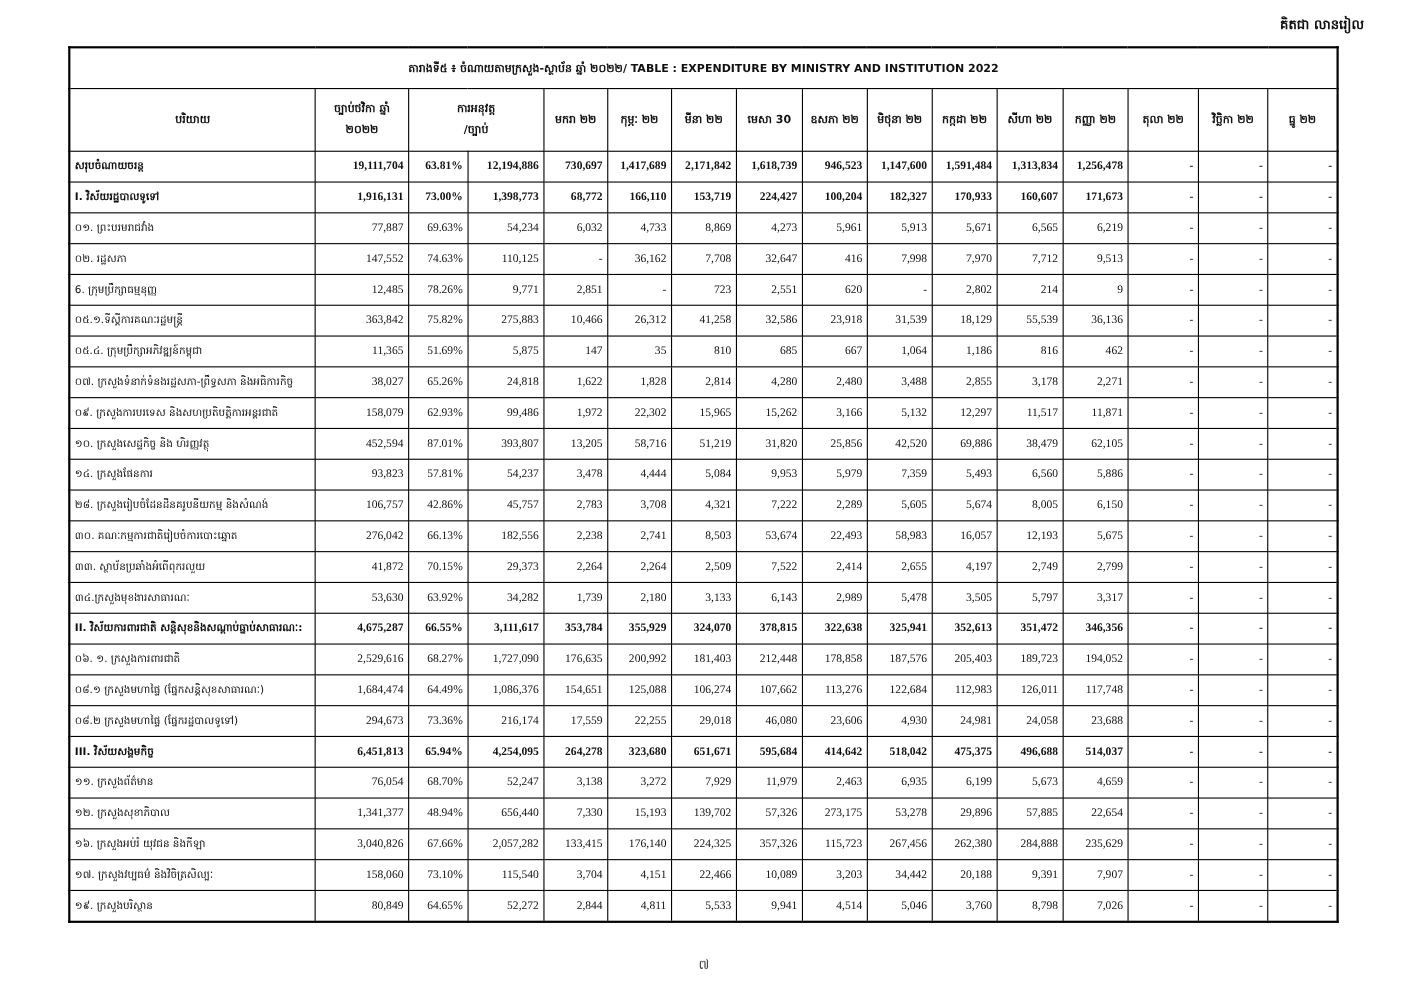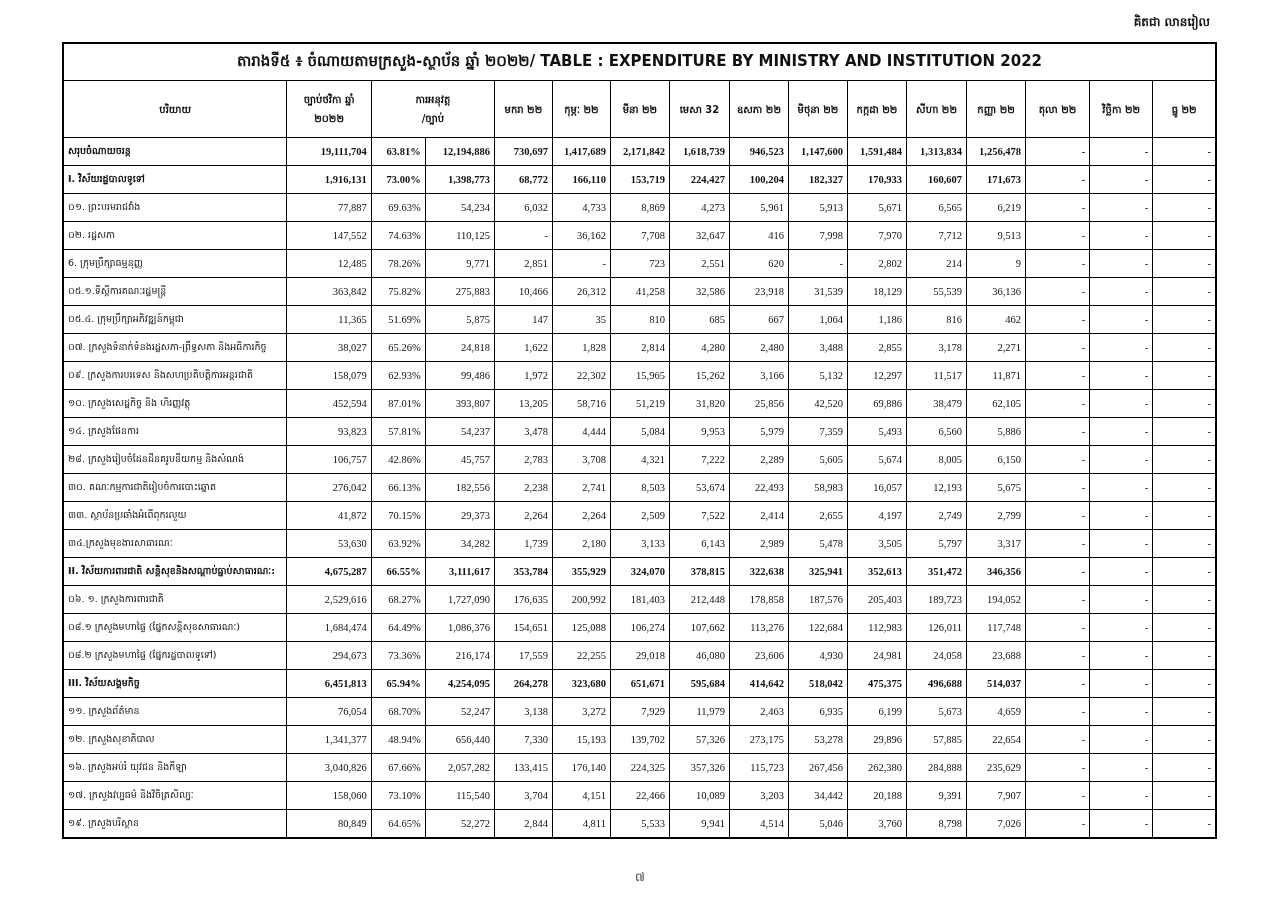--- a/index.html
+++ b/index.html
@@ -5,21 +5,21 @@
   html,body{margin:0;padding:0;}
   body{
     width:1280px;height:905px;
     background:#ffffff;
     font-family:"Liberation Serif", serif;
     color:#111;
     position:relative;
     overflow:hidden;
   }
   .unit-note{
-    position:absolute;top:14px;right:70px;
+    position:absolute;top:14px;right:40px;
     font-size:12px;font-weight:bold;
     font-family:"DejaVu Sans", sans-serif;
   }
   .table-wrap{
     position:absolute;left:62px;top:42px;width:1155px;
   }
   table{
     border-collapse:collapse;
     table-layout:fixed;
     width:1155px;
@@ -27,21 +27,21 @@
   }
   th,td{
     border:1px solid #000;
     overflow:hidden;
     white-space:nowrap;
     vertical-align:middle;
   }
   .title-cell{
     height:34px;
     font-weight:bold;
-    font-size:15px;
+    font-size:10px;
     font-family:"DejaVu Sans", "Liberation Serif", sans-serif;
     border-bottom:1px solid #000;
   }
   thead .hdr th{
     font-size:10px;
     font-weight:bold;
     text-align:center;
     font-family:"DejaVu Sans", sans-serif;
     height:56px;
     line-height:1.9;
@@ -104,21 +104,21 @@
           <div>ច្បាប់ថវិកា ឆ្នាំ</div>
           <div>២០២២</div>
         </th>
         <th colspan="2">
           <div>ការអនុវត្ត</div>
           <div>/ច្បាប់</div>
         </th>
         <th>មករា ២២</th>
         <th>កុម្ភៈ ២២</th>
         <th>មីនា ២២</th>
-        <th>មេសា 32</th>
+        <th>មេសា 30</th>
         <th>ឧសភា ២២</th>
         <th>មិថុនា ២២</th>
         <th>កក្កដា ២២</th>
         <th>សីហា ២២</th>
         <th>កញ្ញា ២២</th>
         <th>តុលា ២២</th>
         <th>វិច្ឆិកា ២២</th>
         <th>ធ្នូ ២២</th>
       </tr>
     </thead>

